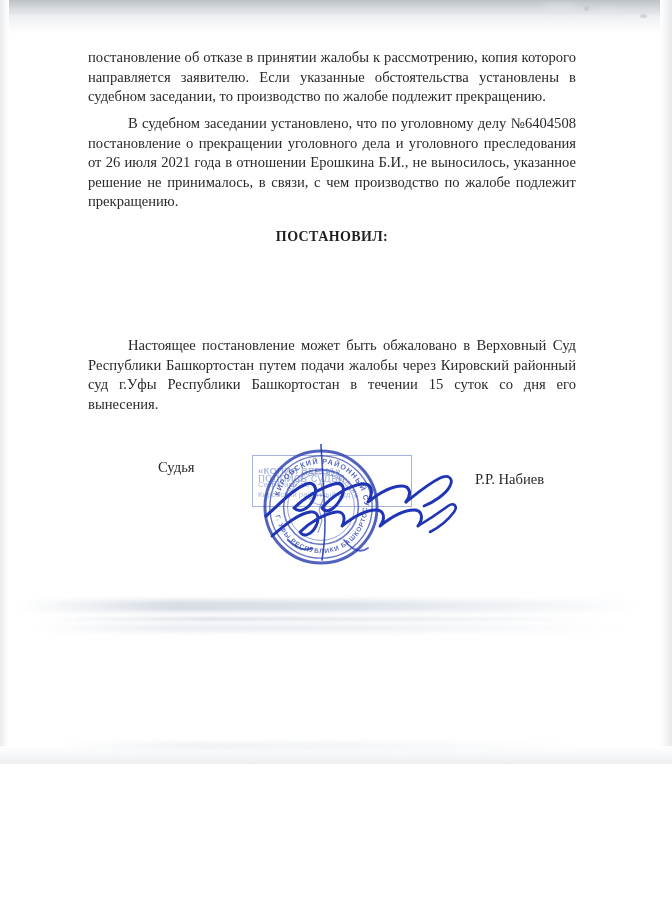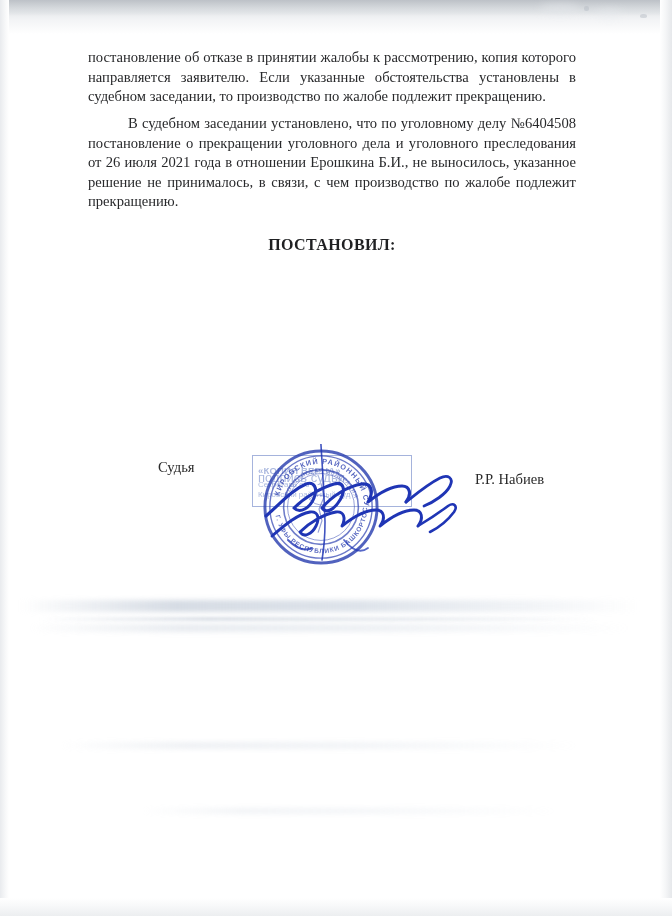--- a/index.html
+++ b/index.html
@@ -3,21 +3,21 @@
 <meta charset="utf-8">
 <style>
   html, body {
     margin: 0;
     padding: 0;
     background: #ffffff;
   }
   #page {
     position: relative;
     width: 672px;
-    height: 916px;
+    height: 764px;
     overflow: hidden;
     background: #fdfdfd;
     font-family: "Liberation Serif", "DejaVu Serif", serif;
     color: #2a2a2a;
   }
   
   .paper {
     position: absolute;
     left: 8px; top: 0px;
     width: 652px; height: 898px;
@@ -94,25 +94,24 @@
     margin: 0 0 0 0;
     text-indent: 40px;
   }
   .body-text p.noindent { text-indent: 0; }
 
   .center-line {
     position: absolute;
     left: 88px;
     width: 488px;
     text-align: center;
-    font-size: 16px;
+    font-size: 14px;
     font-weight: bold;
     letter-spacing: .4px;
     color: #1f2022;
-    margin-top: 7px;
   }
 
   
   .sig-row {
     position: absolute;
     left: 88px;
     width: 488px;
     height: 24px;
     font-size: 14.6px;
     text-align: right;
@@ -212,20 +211,23 @@
   </div>
 
   <div class="body-text" style="top:114px;">
     <p>В судебном заседании установлено, что по уголовному делу №6404508 постановление о прекращении уголовного дела и уголовного преследования от 26 июля 2021 года в отношении Ерошкина Б.И., не выносилось, указанное решение не принималось, в связи, с чем производство по жалобе подлежит прекращению.</p>
   </div>
 
 
   <div class="center-line" style="top:229px;">ПОСТАНОВИЛ:</div>
 
 
+  <div class="body-text" style="top:336px;">
+    <p>Настоящее постановление может быть обжаловано в Верховный Суд Республики Башкортостан путем подачи жалобы через Кировский районный суд г.Уфы Республики Башкортостан в течении 15 суток со дня его вынесения.</p>
+  </div>
 
   <div class="sig-row" style="top:459px;">
     <span class="sig-left">Судья</span>
     <span class="sig-right">Р.Р. Набиев</span>
   </div>
 
   <div class="stamp-wrap">
 
     <div class="copy-stamp">
       <span class="cs-line cs-l1">«КОПИЯ ВЕРНА»</span>

